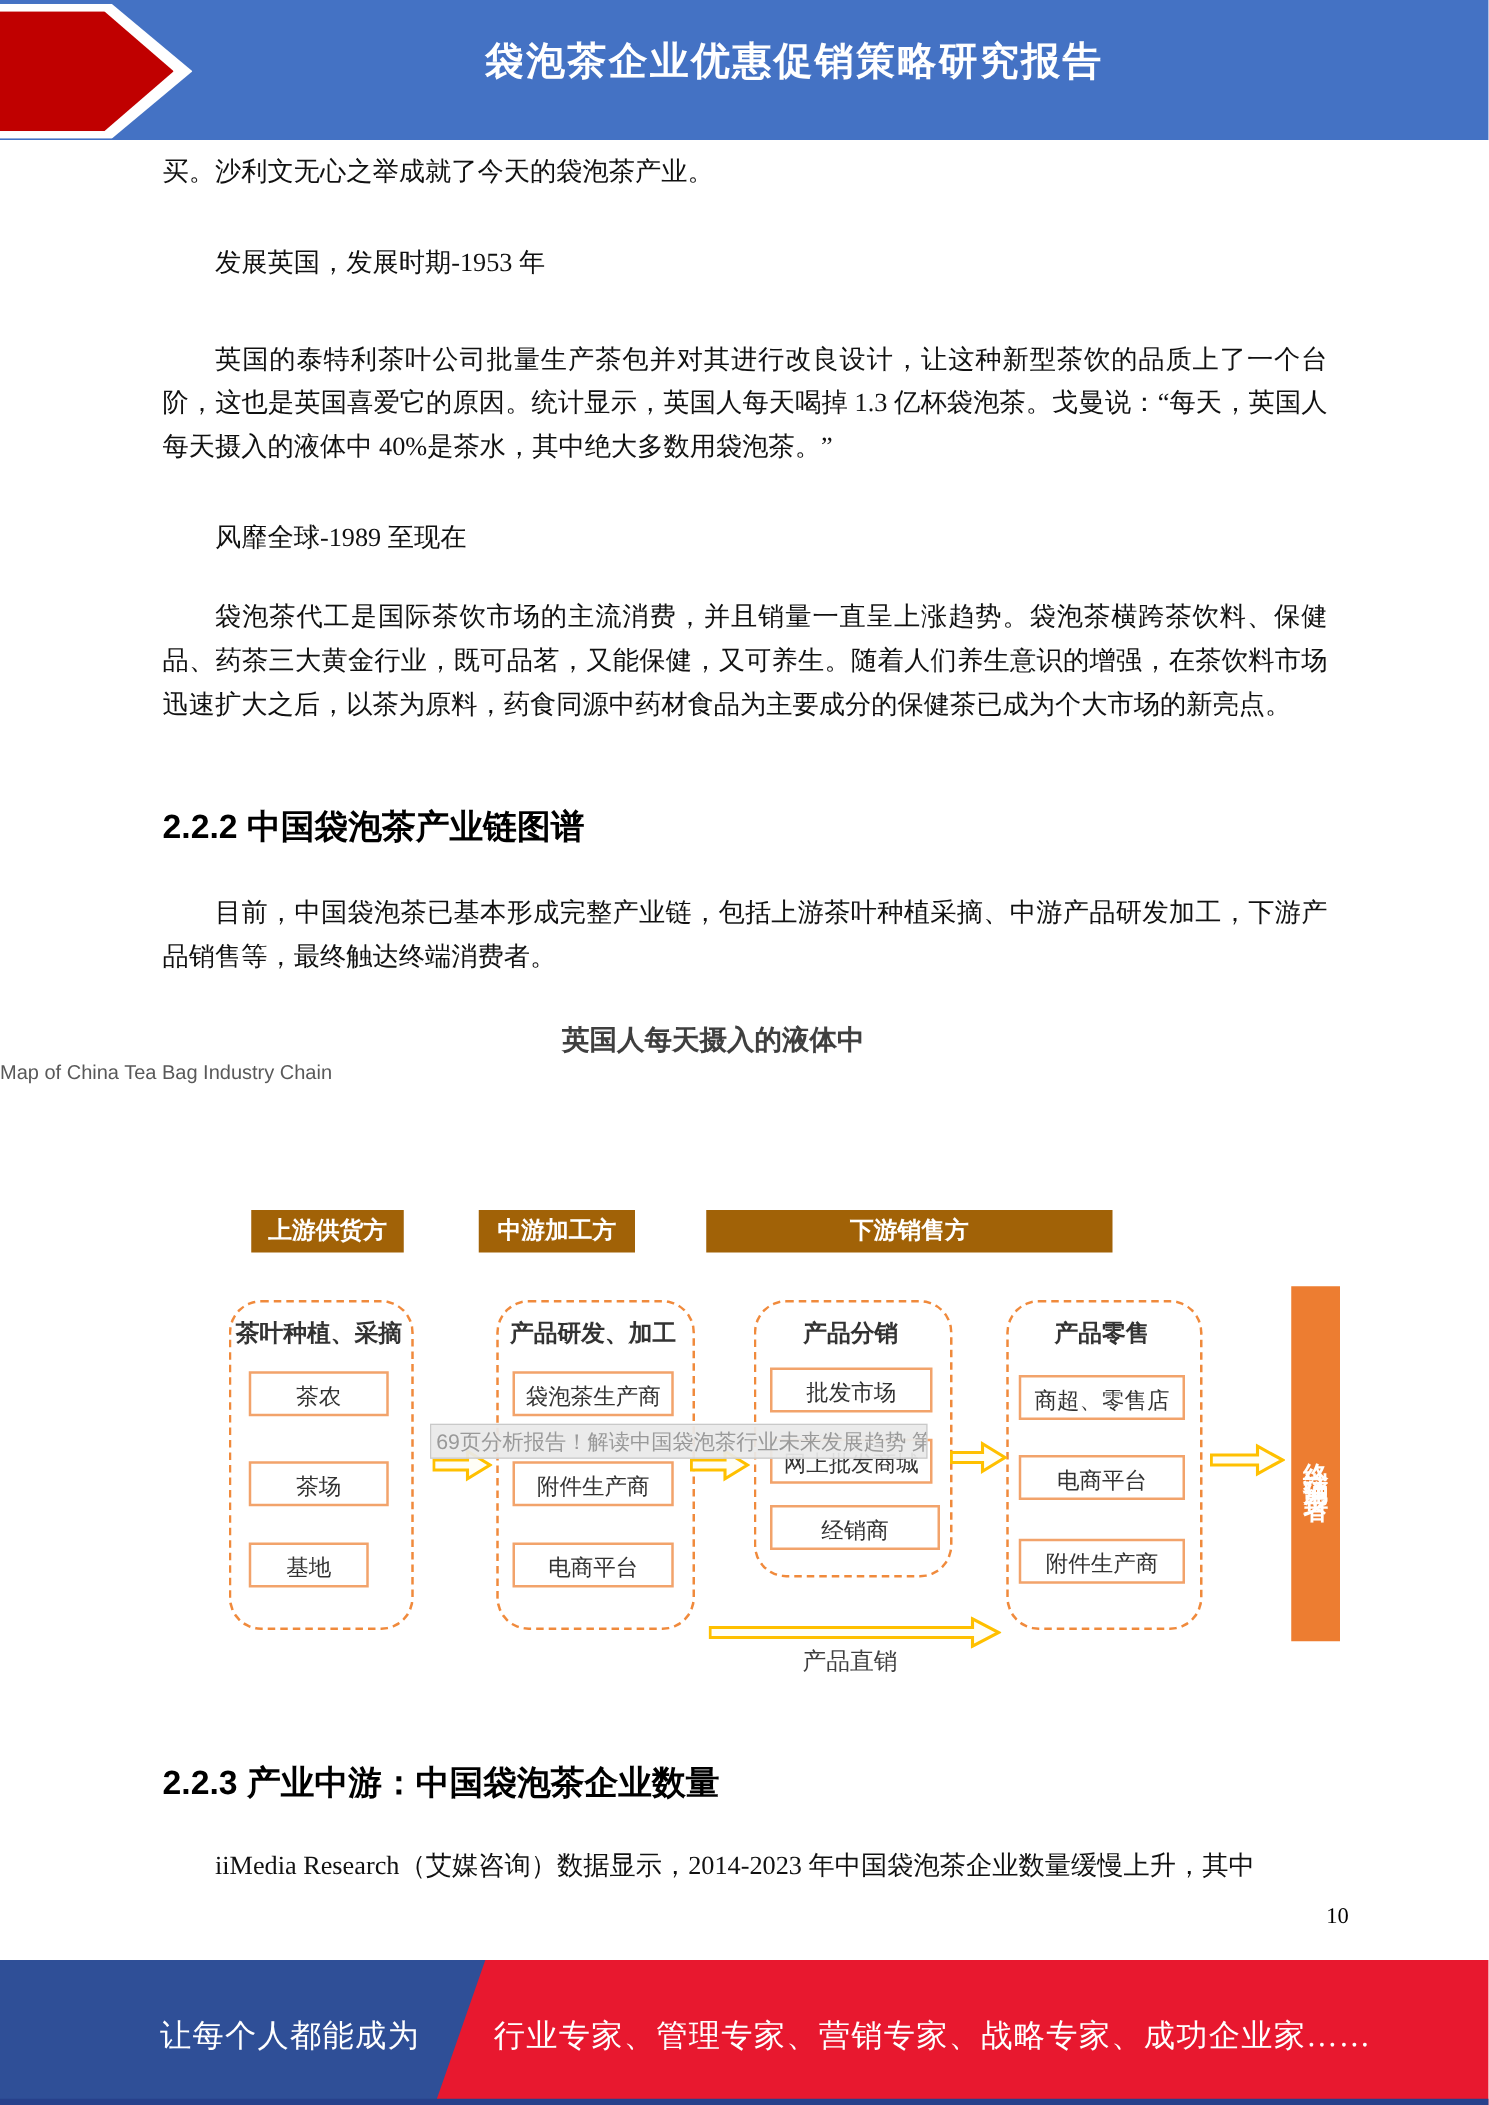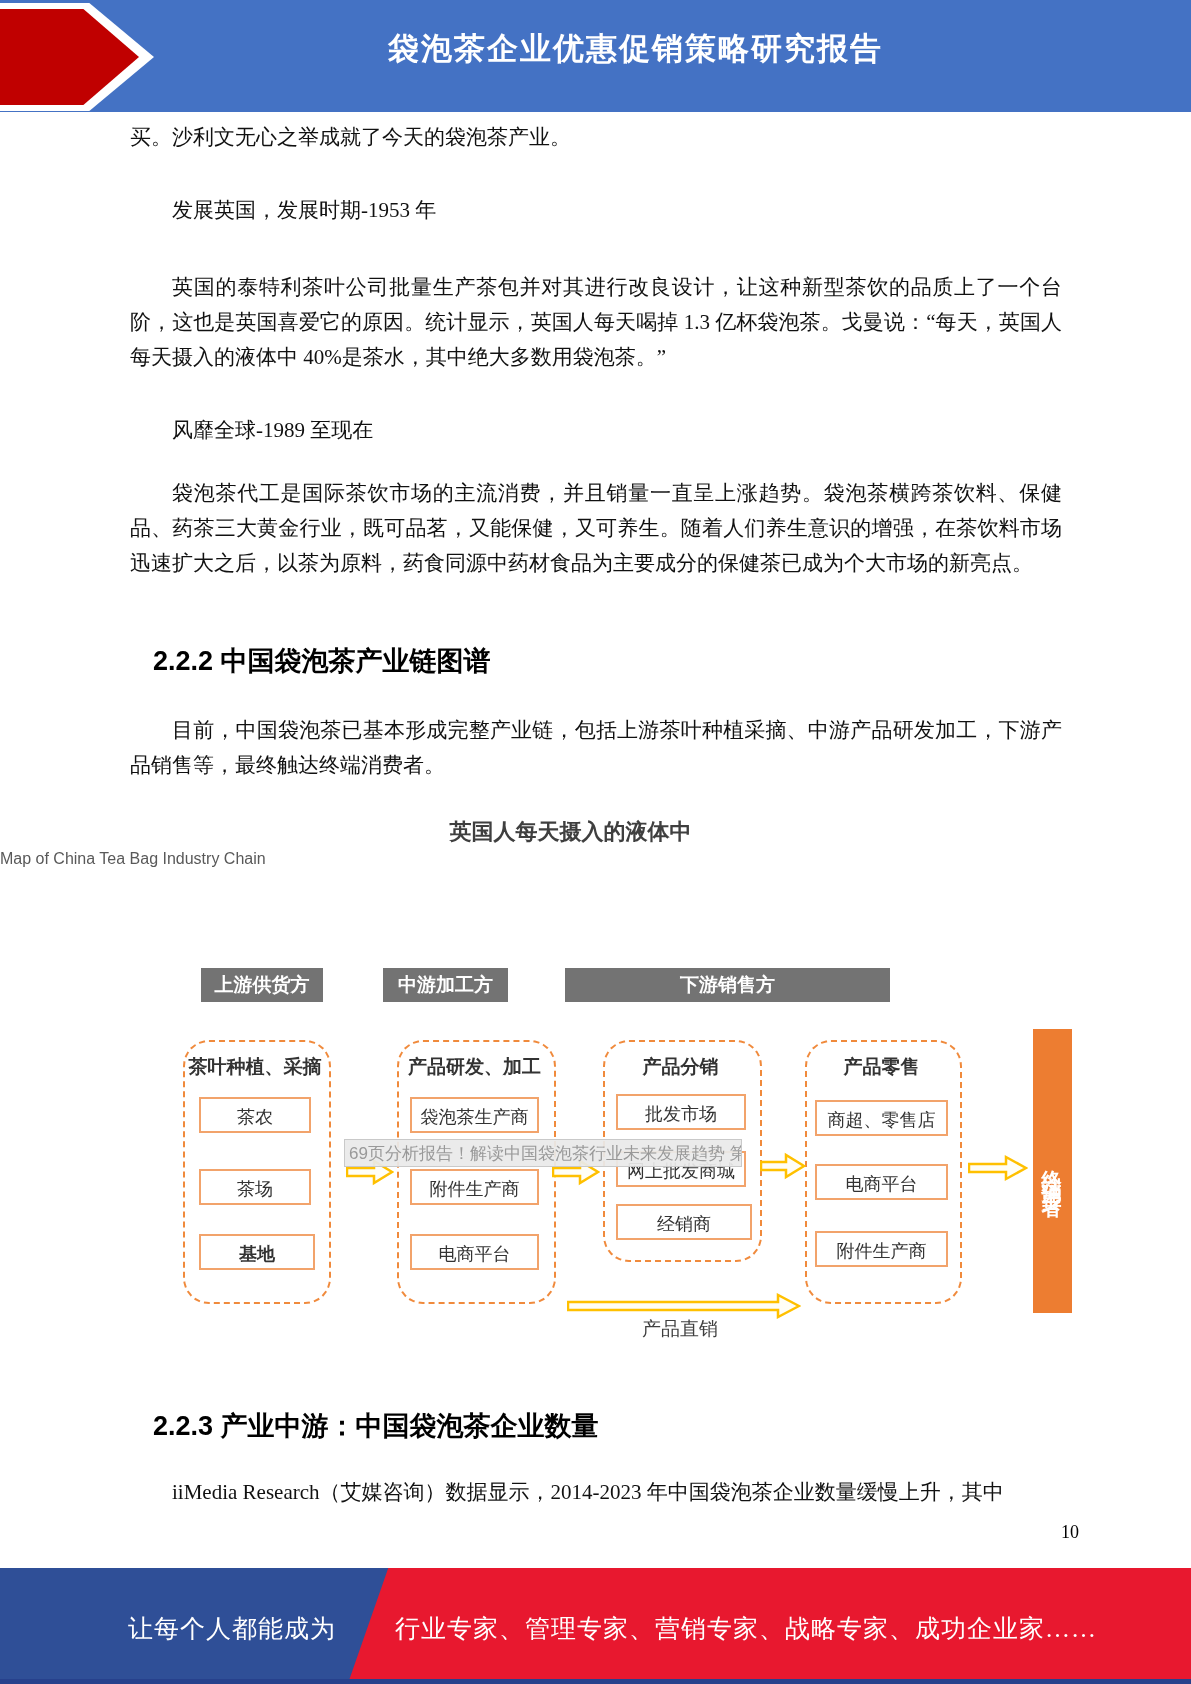--- a/index.html
+++ b/index.html
@@ -20,51 +20,51 @@
   .para{position:absolute;left:130px;width:932px;font-size:21px;line-height:35px;text-align:justify;}
   .indent{text-indent:2em;}
   .p1{top:120px;}
   .p2{top:193px;}
   .p3{top:270px;}
   .p4{top:413px;}
   .p5{top:476px;}
   .p6{top:713px;}
   .p7{top:1475px;}
   .h2{position:absolute;left:130px;width:950px;font-family:"Liberation Sans","DejaVu Sans",sans-serif;
-      font-weight:bold;font-size:27px;color:#000;margin-left:23px;}
+      font-weight:bold;font-size:27px;color:#000;}
   .h222{top:643px;}
   .h223{top:1408px;}
 
   
   .dg-title{position:absolute;left:0;right:50px;top:817px;text-align:center;
       font-family:"Liberation Sans","DejaVu Sans",sans-serif;font-weight:bold;font-size:22px;color:#3f3f3f;}
   .dg-sub{position:absolute;left:0;right:50px;top:850px;text-align:left;
       font-family:"Liberation Sans","DejaVu Sans",sans-serif;font-size:16px;color:#595959;}
-  .tab{position:absolute;top:968px;height:34px;line-height:34px;background:#737373;color:#fff;
+  .tab{position:absolute;top:968px;height:34px;line-height:34px;background:#a16207;color:#fff;
       text-align:center;font-family:"Liberation Sans","DejaVu Sans",sans-serif;font-weight:bold;font-size:19px;}
   .tab1{left:201px;width:122px;}
   .tab2{left:383px;width:125px;}
   .tab3{left:565px;width:325px;}
   .dcol{position:absolute;top:1040px;border:2px dashed #F08A3C;border-radius:26px;background:transparent;}
   .dcol1{left:183px;width:144px;height:260px;}
   .dcol2{left:397px;width:155px;height:260px;}
   .dcol3{left:603px;width:155px;height:218px;}
   .dcol4{left:805px;width:153px;height:260px;}
   .dcol-title{position:absolute;top:1054px;text-align:center;
       font-family:"Liberation Sans","DejaVu Sans",sans-serif;font-weight:bold;font-size:19px;color:#333;}
   .ct1{left:183px;width:144px;}
   .ct2{left:397px;width:155px;}
   .ct3{left:603px;width:155px;}
   .ct4{left:805px;width:153px;}
   .node{position:absolute;height:36px;line-height:36px;background:#fff;border:2px solid #F2A36B;
       text-align:center;font-family:"Liberation Sans","DejaVu Sans",sans-serif;font-size:18px;color:#333;
       box-sizing:border-box;white-space:nowrap;}
   .n11{left:199px;width:112px;top:1097px;}
   .n12{left:199px;width:112px;top:1169px;}
-  .n13{left:199px;width:116px;top:1234px;font-weight:bold;}
+  .n13{left:199px;width:96px;top:1234px;}
   .n21{left:410px;width:129px;top:1097px;}
   .n22{left:410px;width:129px;top:1169px;}
   .n23{left:410px;width:129px;top:1234px;}
   .n31{left:616px;width:130px;top:1094px;}
   .n32{left:616px;width:130px;top:1151px;}
   .n33{left:616px;width:136px;top:1204px;}
   .n41{left:815px;width:133px;top:1100px;}
   .n42{left:815px;width:133px;top:1164px;}
   .n43{left:815px;width:133px;top:1231px;}
   .arrow{position:absolute;}

